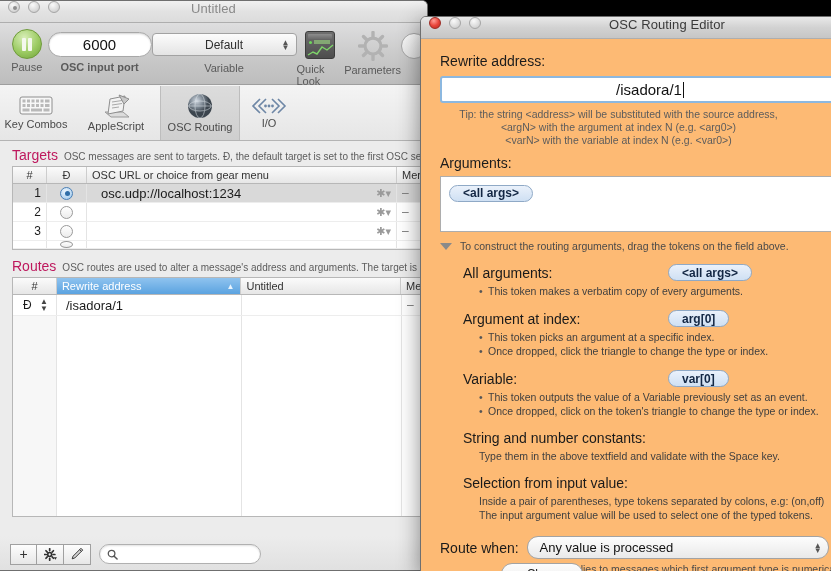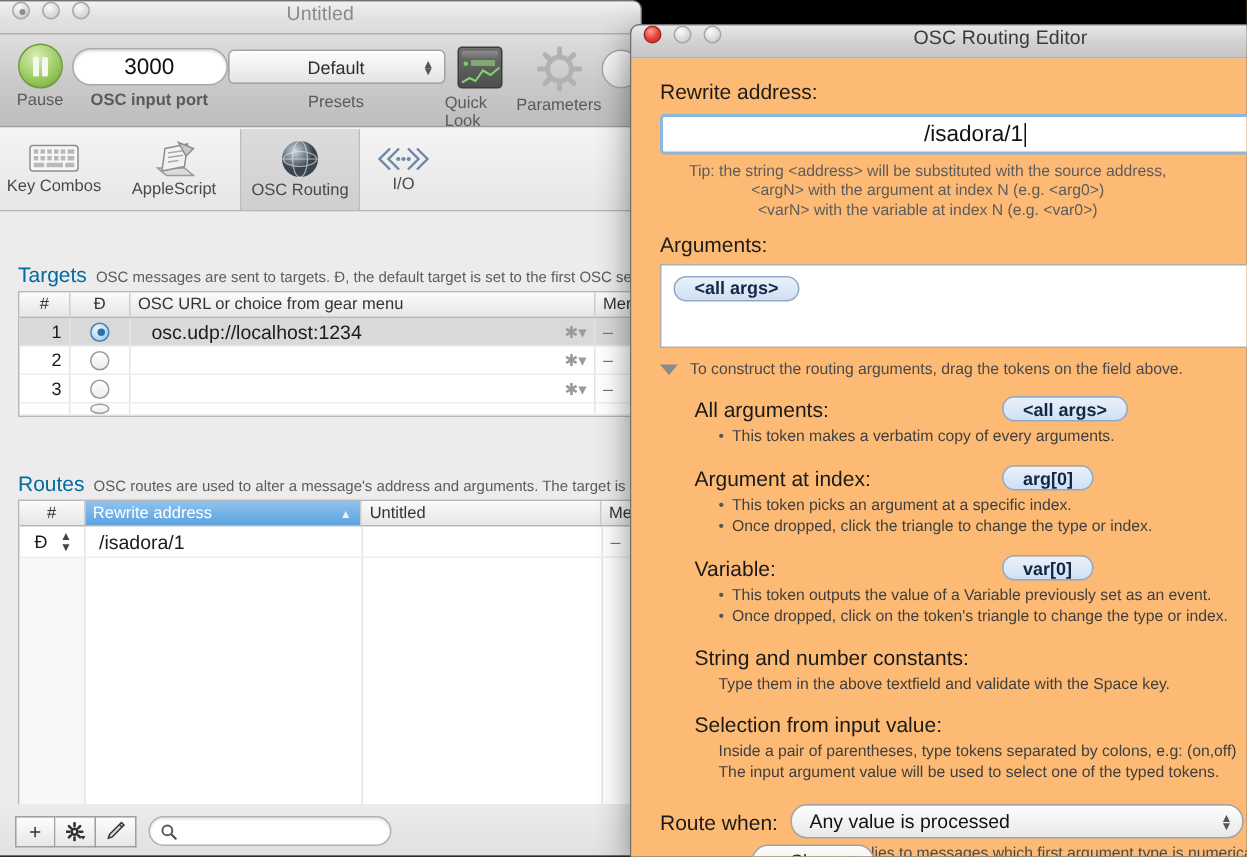--- a/index.html
+++ b/index.html
@@ -137,21 +137,21 @@
   }
   .tab.selected {
     background: linear-gradient(to bottom, #dcdcdc, #cfcfcf);
     border-left: 1px solid #bdbdbd; border-right: 1px solid #bdbdbd;
   }
   .tab-label { font-size: 11px; color: #4a4a4a; }
 
   .content { background: #ececec; height: calc(571px - 62px - 56px - 22px); position: relative; }
 
   .section-head { display: flex; align-items: baseline; padding: 6px 0 3px 12px; gap: 6px; }
-  .section-title { font-size: 14px; color: #0369a1; margin-top: 28px; }
+  .section-title { font-size: 14px; color: #be185d; }
   .section-desc { font-size: 10px; color: #5c5c5c; white-space: nowrap; }
 
   .table { margin: 0 0 0 12px; background: #fff; border: 1px solid #b7b7b7; overflow: hidden; }
   .thead { display: flex; height: 17px;
     background: linear-gradient(to bottom,#fbfbfb,#e6e6e6); border-bottom: 1px solid #b7b7b7; }
   .th { font-size: 11px; color: #333; display: flex; align-items: center;
         padding: 0 5px; border-right: 1px solid #cdcdcd; height: 100%; }
   .th.center { justify-content: center; }
   .th.sorted { background: linear-gradient(to bottom,#8fc3ef,#5ba3e0); color:#fff; position:relative;}
   .th.sorted .sort-arrow { position:absolute; right:6px; font-size:8px; color:#eaf4fd;}
@@ -244,32 +244,32 @@
       </div>
       <div class="title-text">Untitled</div>
     </div>
 
     <div class="toolbar-top">
       <div class="tb-item" style="width:54px;">
         <div class="pause-btn"></div>
         <div class="tb-label">Pause</div>
       </div>
       <div class="tb-item" style="width:110px; padding-top:3px;">
-        <div class="port-field">3000</div>
+        <div class="port-field">6000</div>
         <div class="tb-label" style="margin-top:4px;font-weight:bold;">OSC input port</div>
       </div>
       <div class="tb-item" style="width:150px; padding-top:4px;">
         <div class="presets-pop">
           <span>Default</span>
           <span class="stepper-arrows">
               <span>▲</span>
               <span>▼</span>
             </span>
         </div>
-        <div class="tb-label" style="margin-top:6px;">Presets</div>
+        <div class="tb-label" style="margin-top:6px;">Variable</div>
       </div>
       <div class="tb-item" style="width:62px; padding-top:2px;">
         <div class="ql-icon">
           <div class="ql-bar"></div>
             <div class="ql-dot"></div>
             <div class="ql-txt"></div>
           <svg width="28" height="14" viewBox="0 0 28 14">
               <polyline points="1,12 6,9 10,11 15,4 20,7 26,2" fill="none" stroke="#7ed36a" stroke-width="1.4"></polyline>
             </svg>
         </div>

